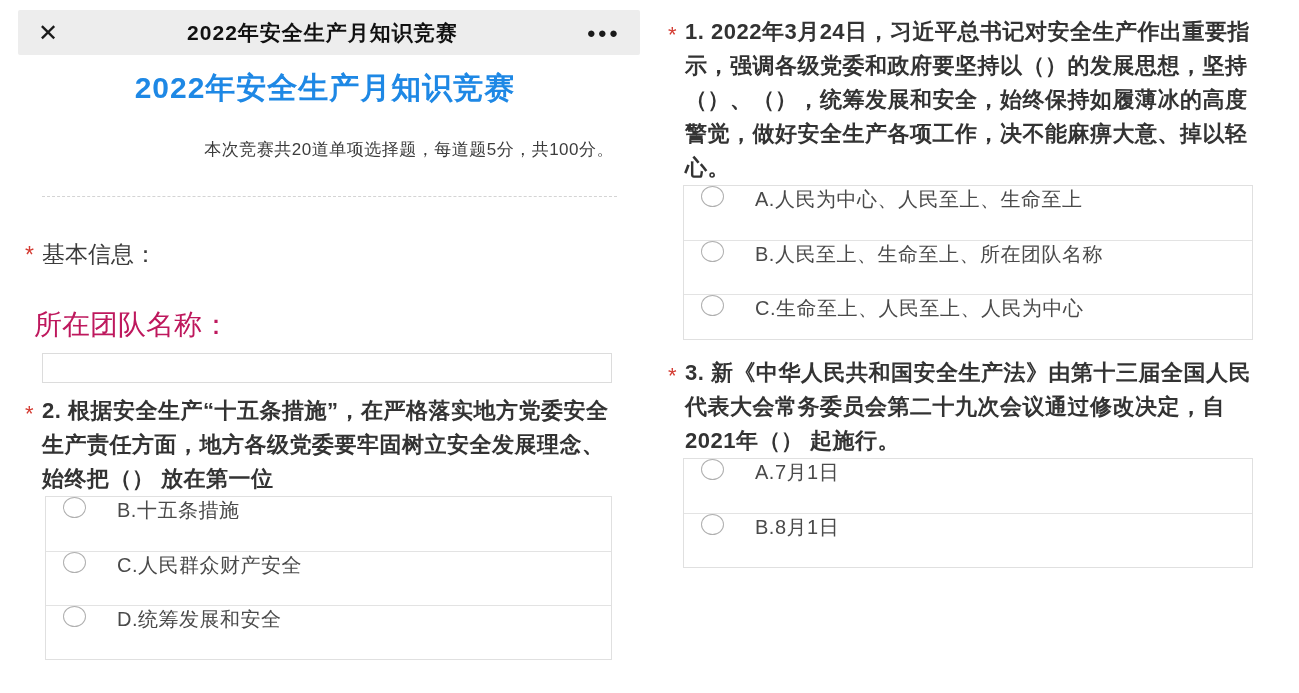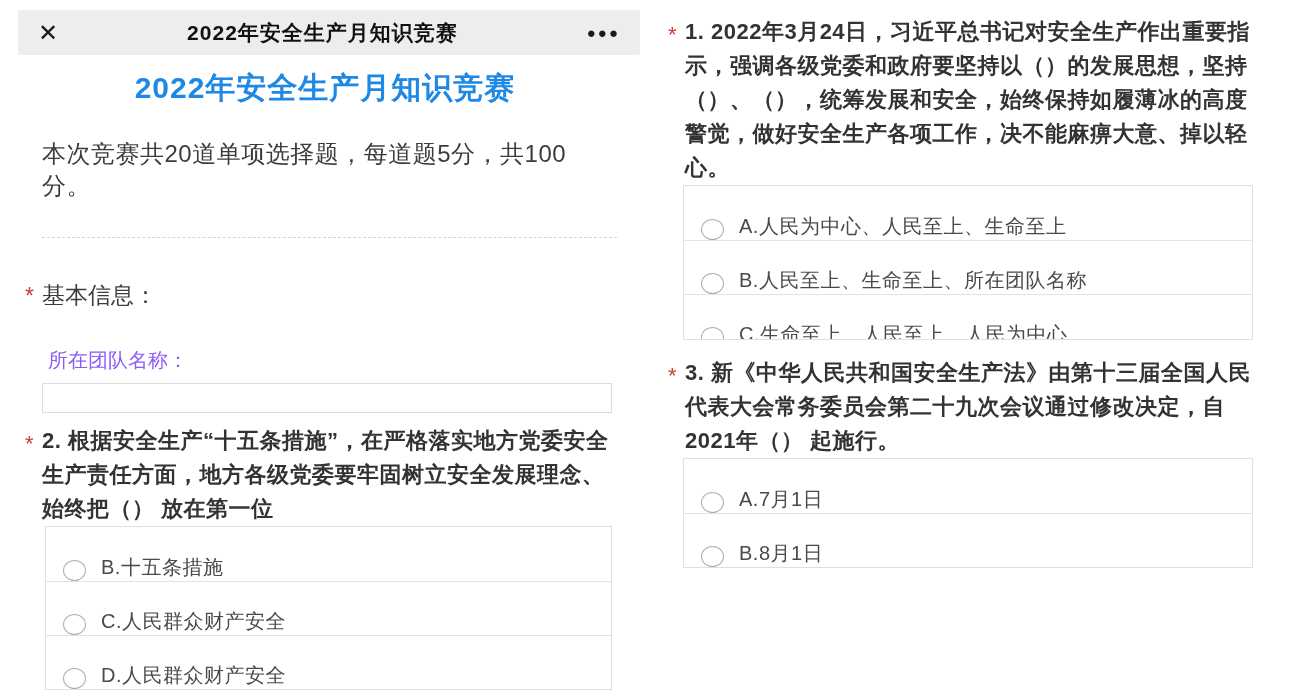--- a/index.html
+++ b/index.html
@@ -41,37 +41,38 @@
   
   .survey-title {
     margin-top: 13px;
     text-align: center;
     font-size: 30px; font-weight: 700;
     color: #1E88E5;
     letter-spacing: 1px;
   }
   .desc {
     margin: 29px 36px 0 42px;
-    font-size: 24px; color: #3c3c3c;
+    font-size: 17px; color: #3c3c3c;
     letter-spacing: 0.5px;
+    text-align: right;
   }
   .dashed-divider {
     border: none;
     border-top: 1px dashed #d4d4d4;
     margin: 35px 33px 0 42px;
   }
 
   .basic-info {
     margin: 42px 0 0 25px;
     font-size: 23px; color: #3c3c3c;
     display: flex;
   }
   .team-label {
-    margin: 36px 0 0 48px;
-    font-size: 20px; color: #8b5cf6;
+    margin: 36px 0 0 34px;
+    font-size: 28px; color: #be185d;
   }
   .team-input {
     display: block;
     margin: 9px 0 0 42px;
     width: 570px; height: 30px;
     border: 1px solid #dcdcdc;
     background: #fff;
     font-size: 18px; color: #333;
     padding: 0 8px;
     outline: none;
@@ -102,22 +103,23 @@
   .options {
     border: 1px solid #e0e0e0;
     background: #fff;
   }
   .col-left  .options { margin-left: 20px; width: 567px; }
   .col-right .options { margin-left: 15px; width: 570px; }
   .options.clipped { height: 155px; overflow: hidden; }
 
   .option {
     height: 54px;
-    display: flex; align-items: flex-end;
+    display: flex; align-items: flex-start;
     cursor: pointer;
+    gap: 16px;
   }
   .option + .option { border-top: 1px solid #e3e3e3; }
   .radio {
     flex: 0 0 23px;
     width: 23px; height: 21px;
     margin-left: 17px; margin-right: 15px;
     border: 1px solid #b0b0b0;
     border-radius: 50%;
     background: #fff;
   }
@@ -163,21 +165,21 @@
         <div class="option">
           <span class="radio"></span>
           <span class="opt-label">B.十五条措施</span>
         </div>
         <div class="option">
           <span class="radio"></span>
           <span class="opt-label">C.人民群众财产安全</span>
         </div>
         <div class="option">
           <span class="radio"></span>
-          <span class="opt-label">D.人民群众财产安全</span>
+          <span class="opt-label">D.统筹发展和安全</span>
         </div>
       </div>
     </section>
 
   </div>
 
   <div class="col col-right">
 
     <section class="question q1">
       <div class="q-title">

